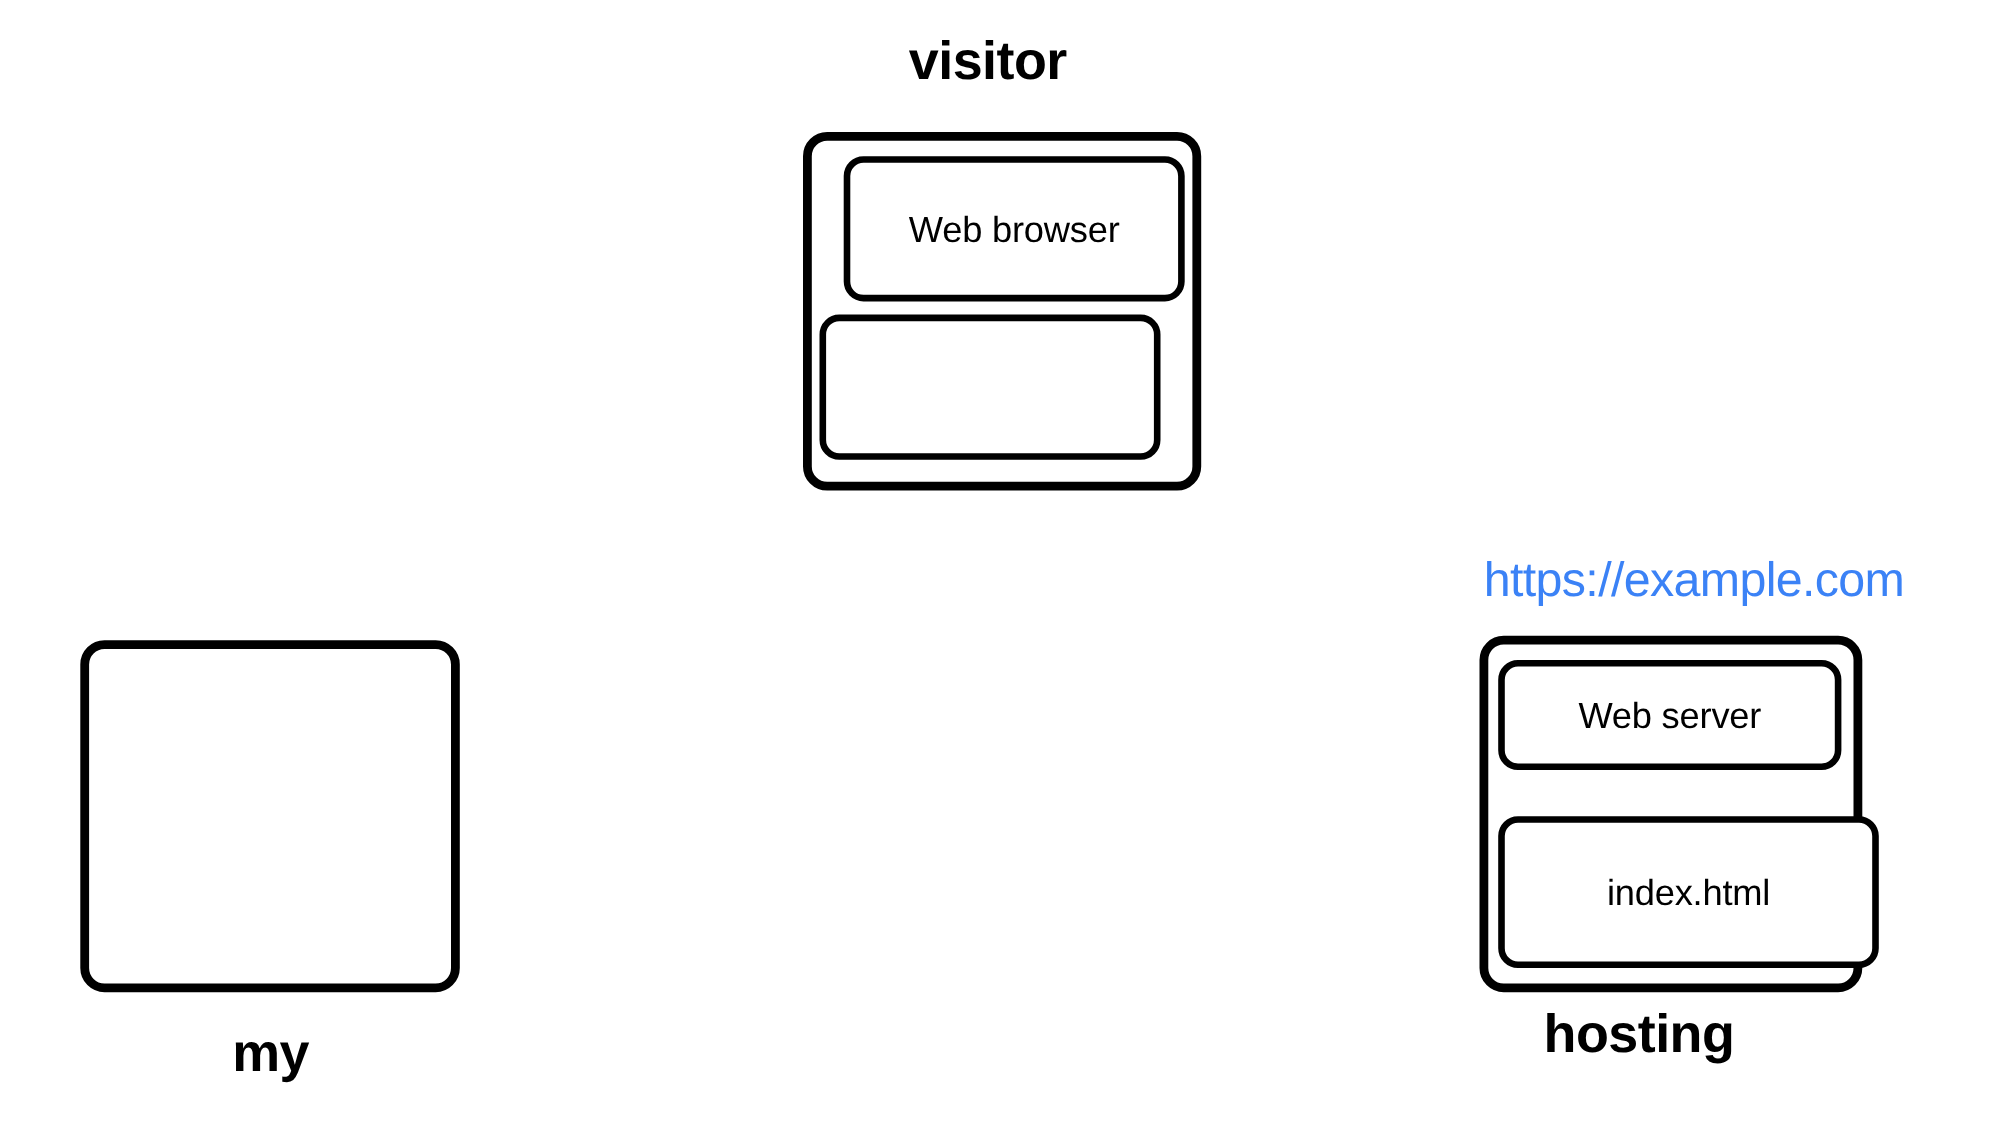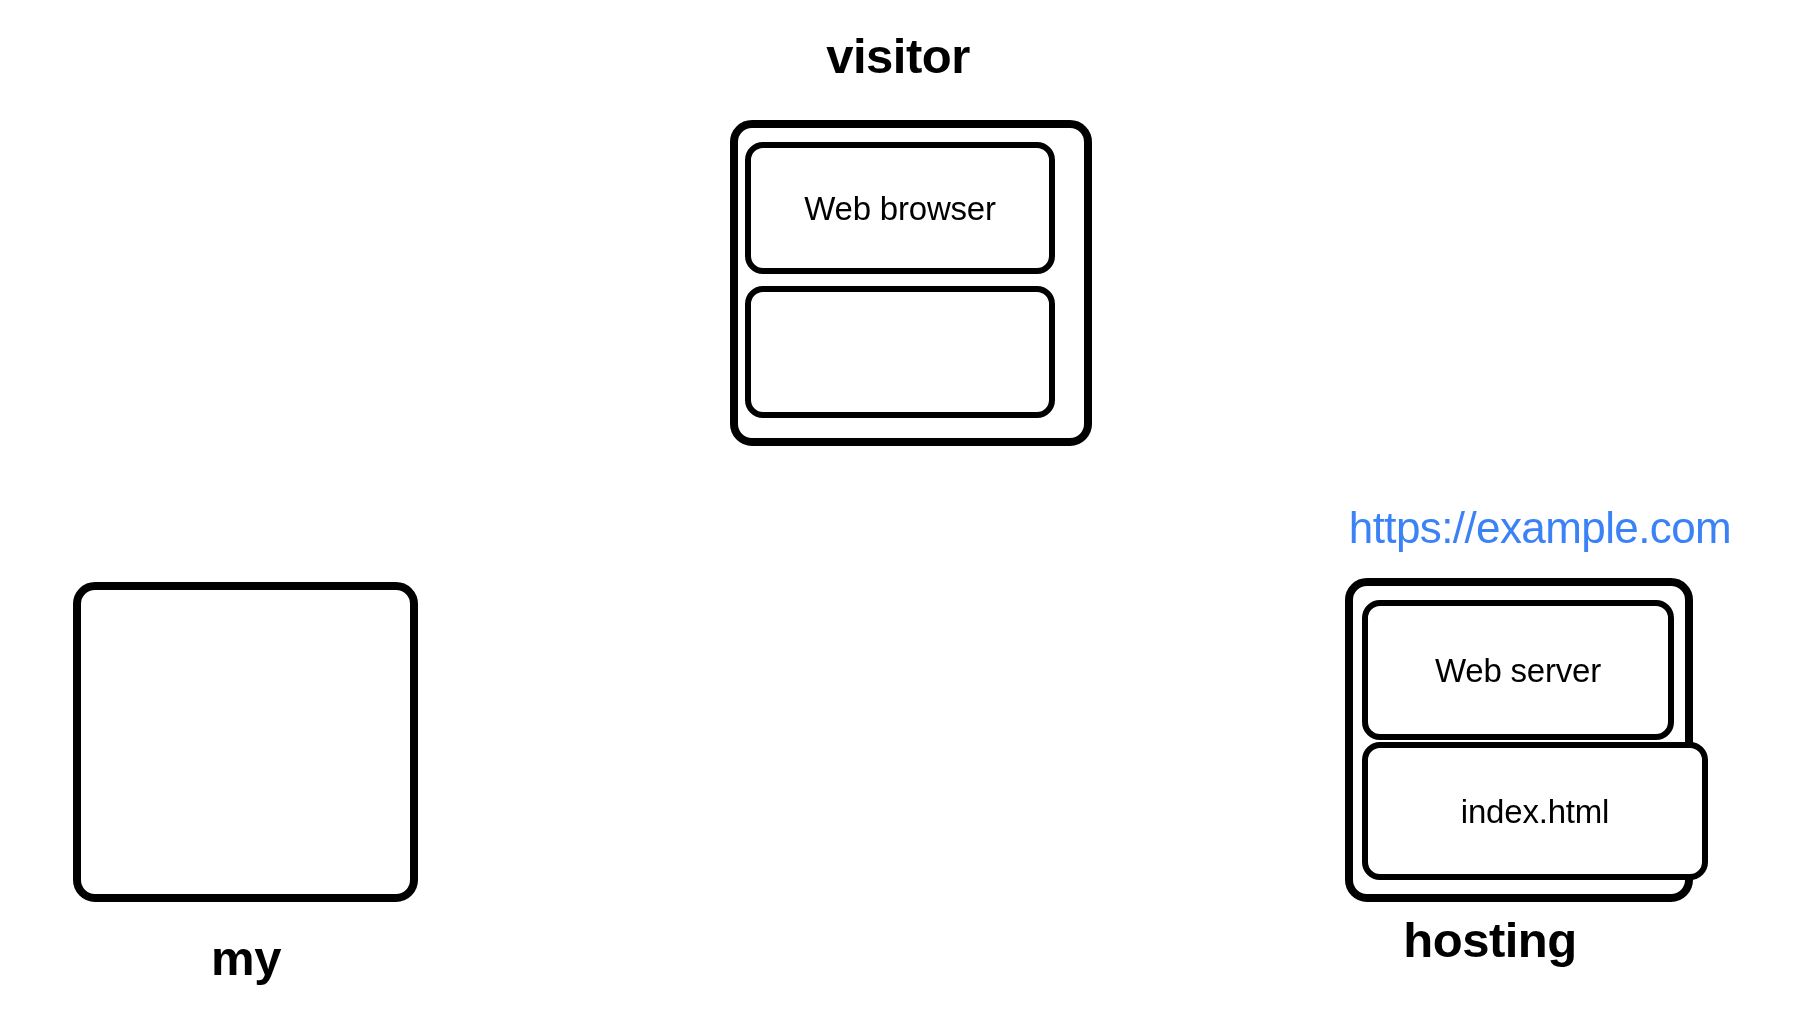--- a/index.html
+++ b/index.html
@@ -69,29 +69,29 @@
     line-height: 1;
     letter-spacing: -0.6px;
     text-align: center;
     white-space: nowrap;
     color: #3b82f6;
   }
 
   
   #visitor-title   { left: 698px;  top: 32px;  width: 400px; }
   #visitor-group   { left: 730px;  top: 120px; width: 362px; height: 326px; }
-  #visitor-node-0  { left: 745px;  top: 142px; width: 310px; height: 132px; }
+  #visitor-node-0  { left: 767px;  top: 142px; width: 310px; height: 132px; }
   #visitor-node-1  { left: 745px;  top: 286px; width: 310px; height: 132px; }
 
   #my-group        { left: 73px;   top: 582px; width: 345px; height: 320px; }
   #my-title        { left: 46px;   top: 934px; width: 400px; }
 
   #hosting-url     { left: 1338px; top: 506px; width: 404px; }
   #hosting-group   { left: 1345px; top: 578px; width: 348px; height: 324px; }
-  #hosting-node-0  { left: 1362px; top: 600px; width: 312px; height: 140px; }
+  #hosting-node-0  { left: 1362px; top: 600px; width: 312px; height: 100px; }
   #hosting-node-1  { left: 1362px; top: 742px; width: 346px; height: 138px; }
   #hosting-title   { left: 1290px; top: 916px; width: 400px; }
 </style>
 </head>
 <body>
 
 <div id="canvas">
 
   <div class="abs group-title" id="visitor-title">visitor</div>
 

